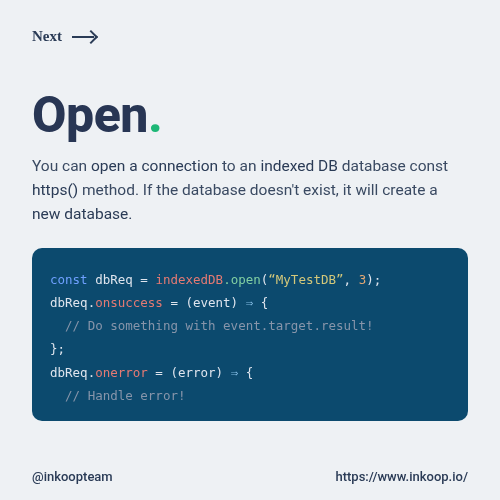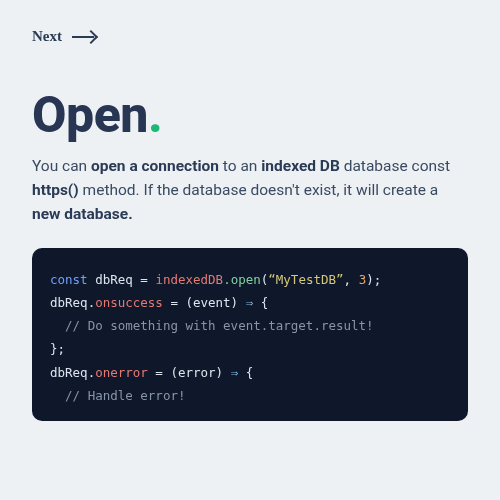--- a/index.html
+++ b/index.html
@@ -69,23 +69,23 @@
     margin-top: 41px;
   }
   .dot { color: #1db776; }
   .desc {
     font-size: 15.5px;
     line-height: 1.55;
     color: #3a4a62;
     font-weight: 400;
     margin-bottom: 22px;
   }
-  .desc b { font-weight: 700; color: #2a3b56; }
+  .desc b { font-weight: 400; color: #2a3b56; }
   .codecard {
-    background: #0f172a;
+    background: #0c4a6e;
     border-radius: 10px;
     padding: 20px 18px 14px 18px;
     font-family: ui-monospace, "SFMono-Regular", Menlo, Consolas, monospace;
     font-size: 12.5px;
     line-height: 1.85;
     color: #dfe5ee;
     white-space: pre;
     overflow: hidden;
   }
   .kw   { color: #6fa0ff; }       
@@ -128,13 +128,15 @@
 </p>
 
 <div class="codecard"><span class="kw">const</span><span class="id"> dbReq </span><span class="id">= </span><span class="obj">indexedDB</span><span class="call">.open</span><span class="id">(</span><span class="str">“MyTestDB”</span><span class="id">, </span><span class="num">3</span><span class="id">);</span>
 <span class="id">dbReq.</span><span class="prop">onsuccess</span><span class="id"> = (event) </span><span class="arr">⇒</span><span class="id"> {</span>
 <span class="cmt">  // Do something with event.target.result!</span>
 <span class="id">};</span>
 <span class="id">dbReq.</span><span class="prop">onerror</span><span class="id"> = (error) </span><span class="arr">⇒</span><span class="id"> {</span>
 <span class="cmt">  // Handle error!</span></div>
 
 <div class="footer">
+  <span>@inkoopteam</span>
+  <span>https://www.inkoop.io/</span>
 </div>
 
 </body></html>

